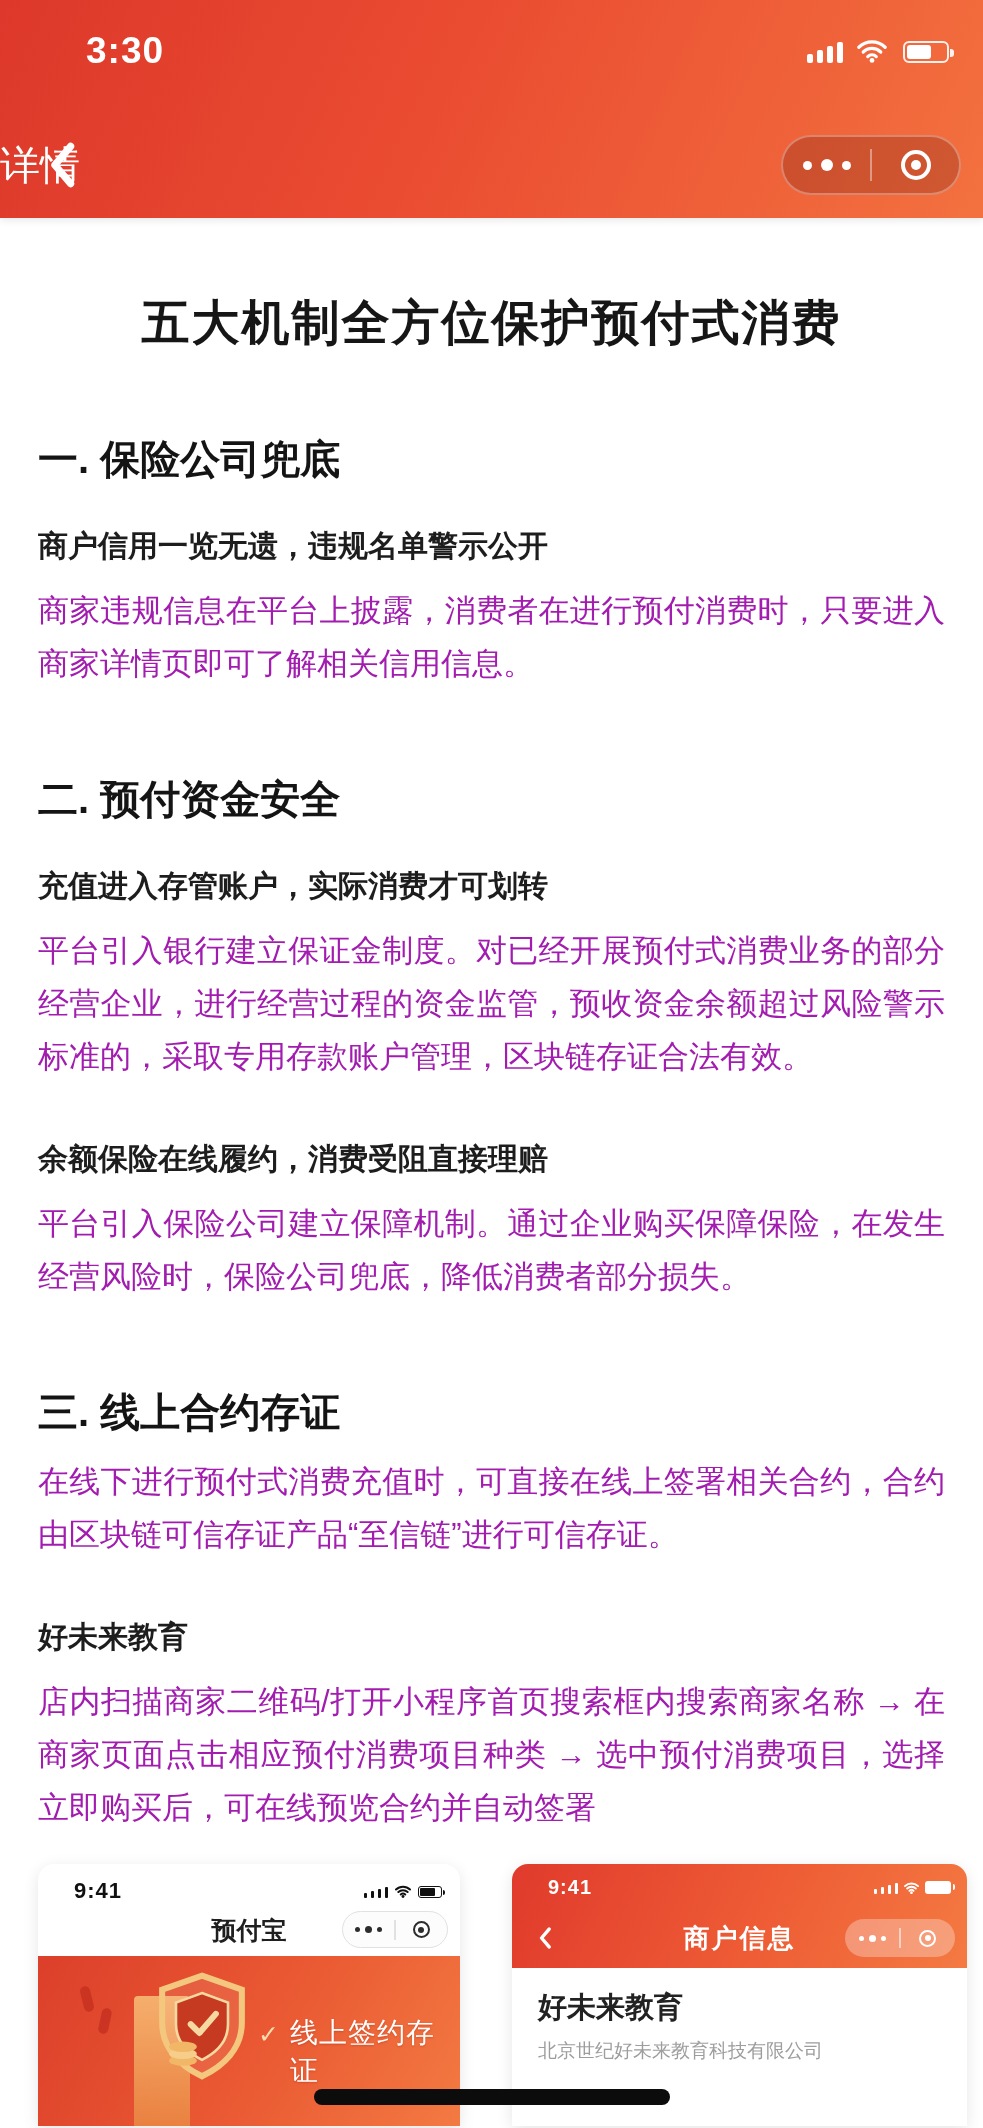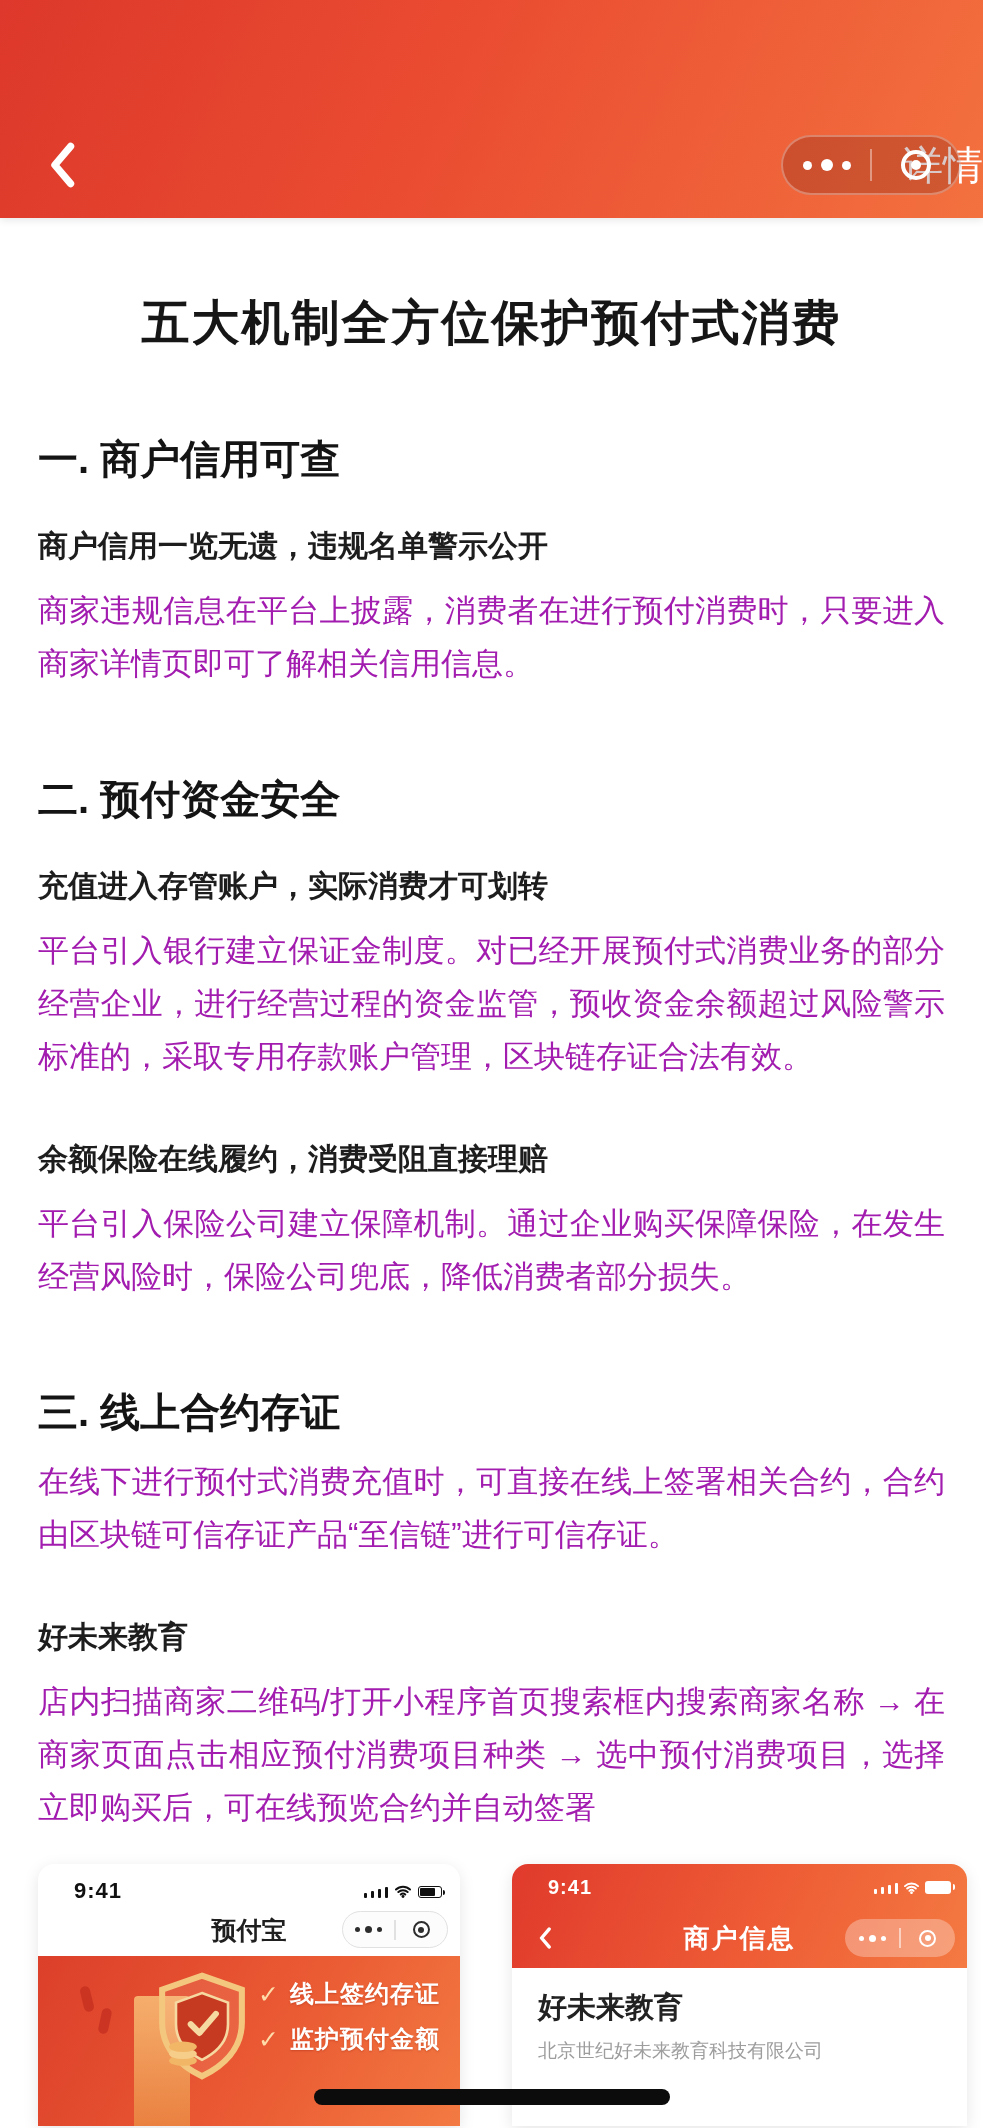--- a/index.html
+++ b/index.html
@@ -30,21 +30,21 @@
     border-radius:6px; margin-left:2px; }
   .batt::before{ content:""; position:absolute; left:2px; top:2px; bottom:2px; width:58%;
     background:#fff; border-radius:3px; }
   .batt::after{ content:""; position:absolute; right:-7px; top:6px; width:4px; height:8px;
     background:rgba(255,255,255,0.9); border-radius:0 3px 3px 0; }
 
   .nav-row{ position:absolute; left:0; right:0; bottom:0; height:106px;
     display:flex; align-items:center; }
   .back-btn{ position:absolute; left:34px; top:50%; transform:translateY(-50%);
     width:56px; height:56px; display:flex; align-items:center; justify-content:center; cursor:pointer; }
-  .nav-title{ flex:1; text-align:right; font-size:40px; font-weight:500; color:#fff; }
+  .nav-title{ flex:1; text-align:left; font-size:40px; font-weight:500; color:#fff; }
   .capsule{
     position:absolute; right:22px; top:50%; transform:translateY(-50%);
     width:180px; height:60px; border-radius:31px;
     background:rgba(80,10,5,0.22); border:2px solid rgba(255,255,255,0.30);
     display:flex; align-items:center;
   }
   .capsule-half{ flex:1; height:100%; display:flex; align-items:center; justify-content:center; cursor:pointer; }
   .capsule-divider{ width:2px; height:32px; background:rgba(255,255,255,0.40); }
   .dots{ display:flex; align-items:center; gap:9px; }
   .dots i{ display:block; width:9px; height:9px; border-radius:50%; background:#fff; }
@@ -98,22 +98,22 @@
     background:linear-gradient(120deg,#dc3f2a 0%,#ea5a33 55%,#f37a42 100%); overflow:hidden; }
   .banner-col{ position:absolute; left:96px; top:40px; width:56px; height:140px;
     background:linear-gradient(180deg,#f9c078,#e9843f); opacity:0.85; border-radius:4px; }
   .leaf{ position:absolute; width:10px; height:26px; background:#c6301f; border-radius:8px; opacity:0.8; }
   .leaf1{ left:44px; top:30px; transform:rotate(-14deg); }
   .leaf2{ left:62px; top:52px; transform:rotate(12deg); }
   .shield-wrap{ position:absolute; left:112px; top:14px; }
   .checklist{ position:absolute; left:220px; top:22px; display:flex; flex-direction:column; gap:13px; }
   .check-item{ display:flex; align-items:center; gap:11px; }
   .check-mark{ color:#ffddab; font-size:25px; font-weight:700; line-height:1; }
-  .check-label{ color:#fff; font-size:24px; font-weight:700; letter-spacing:1px;
-    text-shadow:0 1px 2px rgba(150,30,10,0.35); }
+  .check-label{ color:#fff; font-size:28px; font-weight:400; letter-spacing:1px;
+    text-shadow:0 1px 2px rgba(150,30,10,0.35);margin-top:36px; }
 
   
   .shot-right{ width:455px; height:262px; background:#fff; }
   .rs-header{ position:relative; height:104px; color:#fff;
     background:linear-gradient(115deg,#e03a2c 0%,#ee5c35 55%,#f47a42 100%); }
   .rs-status{ display:flex; justify-content:space-between; align-items:center;
     padding:12px 16px 0 36px; }
   .rs-status .status-time{ font-size:20px; font-weight:600; }
   .rs-sb{ display:flex; align-items:flex-end; gap:6px; color:#fff; }
   .rs-sb .sig i{ width:3px; height:5px; border-radius:1px; background:#fff; }
@@ -140,20 +140,38 @@
   
   .home-indicator{ position:absolute; left:314px; top:2089px; width:356px; height:16px;
     border-radius:9px; background:#0c0c0c; z-index:30; }
 </style>
 </head>
 <body>
 
 <div class="page">
 
   <header class="app-header">
+    <div class="status-row">
+      <span class="status-time">3:30</span>
+      <span class="sb-icons">
+        <span class="sig">
+            <i></i>
+            <i></i>
+            <i></i>
+            <i></i>
+          </span>
+        <svg width="30" height="24" viewBox="0 0 24 19">
+          <path d="M1.5 6.5 a15 15 0 0 1 21 0" stroke="#fff" stroke-width="2.6" fill="none" stroke-linecap="round"></path>
+          <path d="M5 10.3 a10 10 0 0 1 14 0" stroke="#fff" stroke-width="2.6" fill="none" stroke-linecap="round"></path>
+          <path d="M8.6 14 a5 5 0 0 1 6.8 0" stroke="#fff" stroke-width="2.6" fill="none" stroke-linecap="round"></path>
+          <circle cx="12" cy="17" r="1.9" fill="#fff"></circle>
+        </svg>
+        <span class="batt"></span>
+      </span>
+    </div>
     <div class="nav-row">
       <span class="back-btn">
         <svg width="30" height="46" viewBox="0 0 20 32">
           <path d="M16 3 L5 16 L16 29" stroke="#fff" stroke-width="5" fill="none" stroke-linecap="round" stroke-linejoin="round"></path>
         </svg>
       </span>
       <span class="nav-title">详情</span>
       <span class="capsule">
         <span class="capsule-half">
           <span class="dots">
@@ -169,21 +187,21 @@
             </span>
         </span>
       </span>
     </div>
   </header>
 
   <main class="article">
     <h1 class="article-title">五大机制全方位保护预付式消费</h1>
 
     <section>
-      <h2 class="section-heading">一. 商户信用可查</h2>
+      <h2 class="section-heading">一. 保险公司兜底</h2>
       <div class="block">
         <h3 class="block-subtitle">商户信用一览无遗，违规名单警示公开</h3>
         <p class="block-body">商家违规信息在平台上披露，消费者在进行预付消费时，只要进入商家详情页即可了解相关信用信息。</p>
       </div>
     </section>
 
     <section>
       <h2 class="section-heading">二. 预付资金安全</h2>
       <div class="block">
         <h3 class="block-subtitle">充值进入存管账户，实际消费才可划转</h3>

